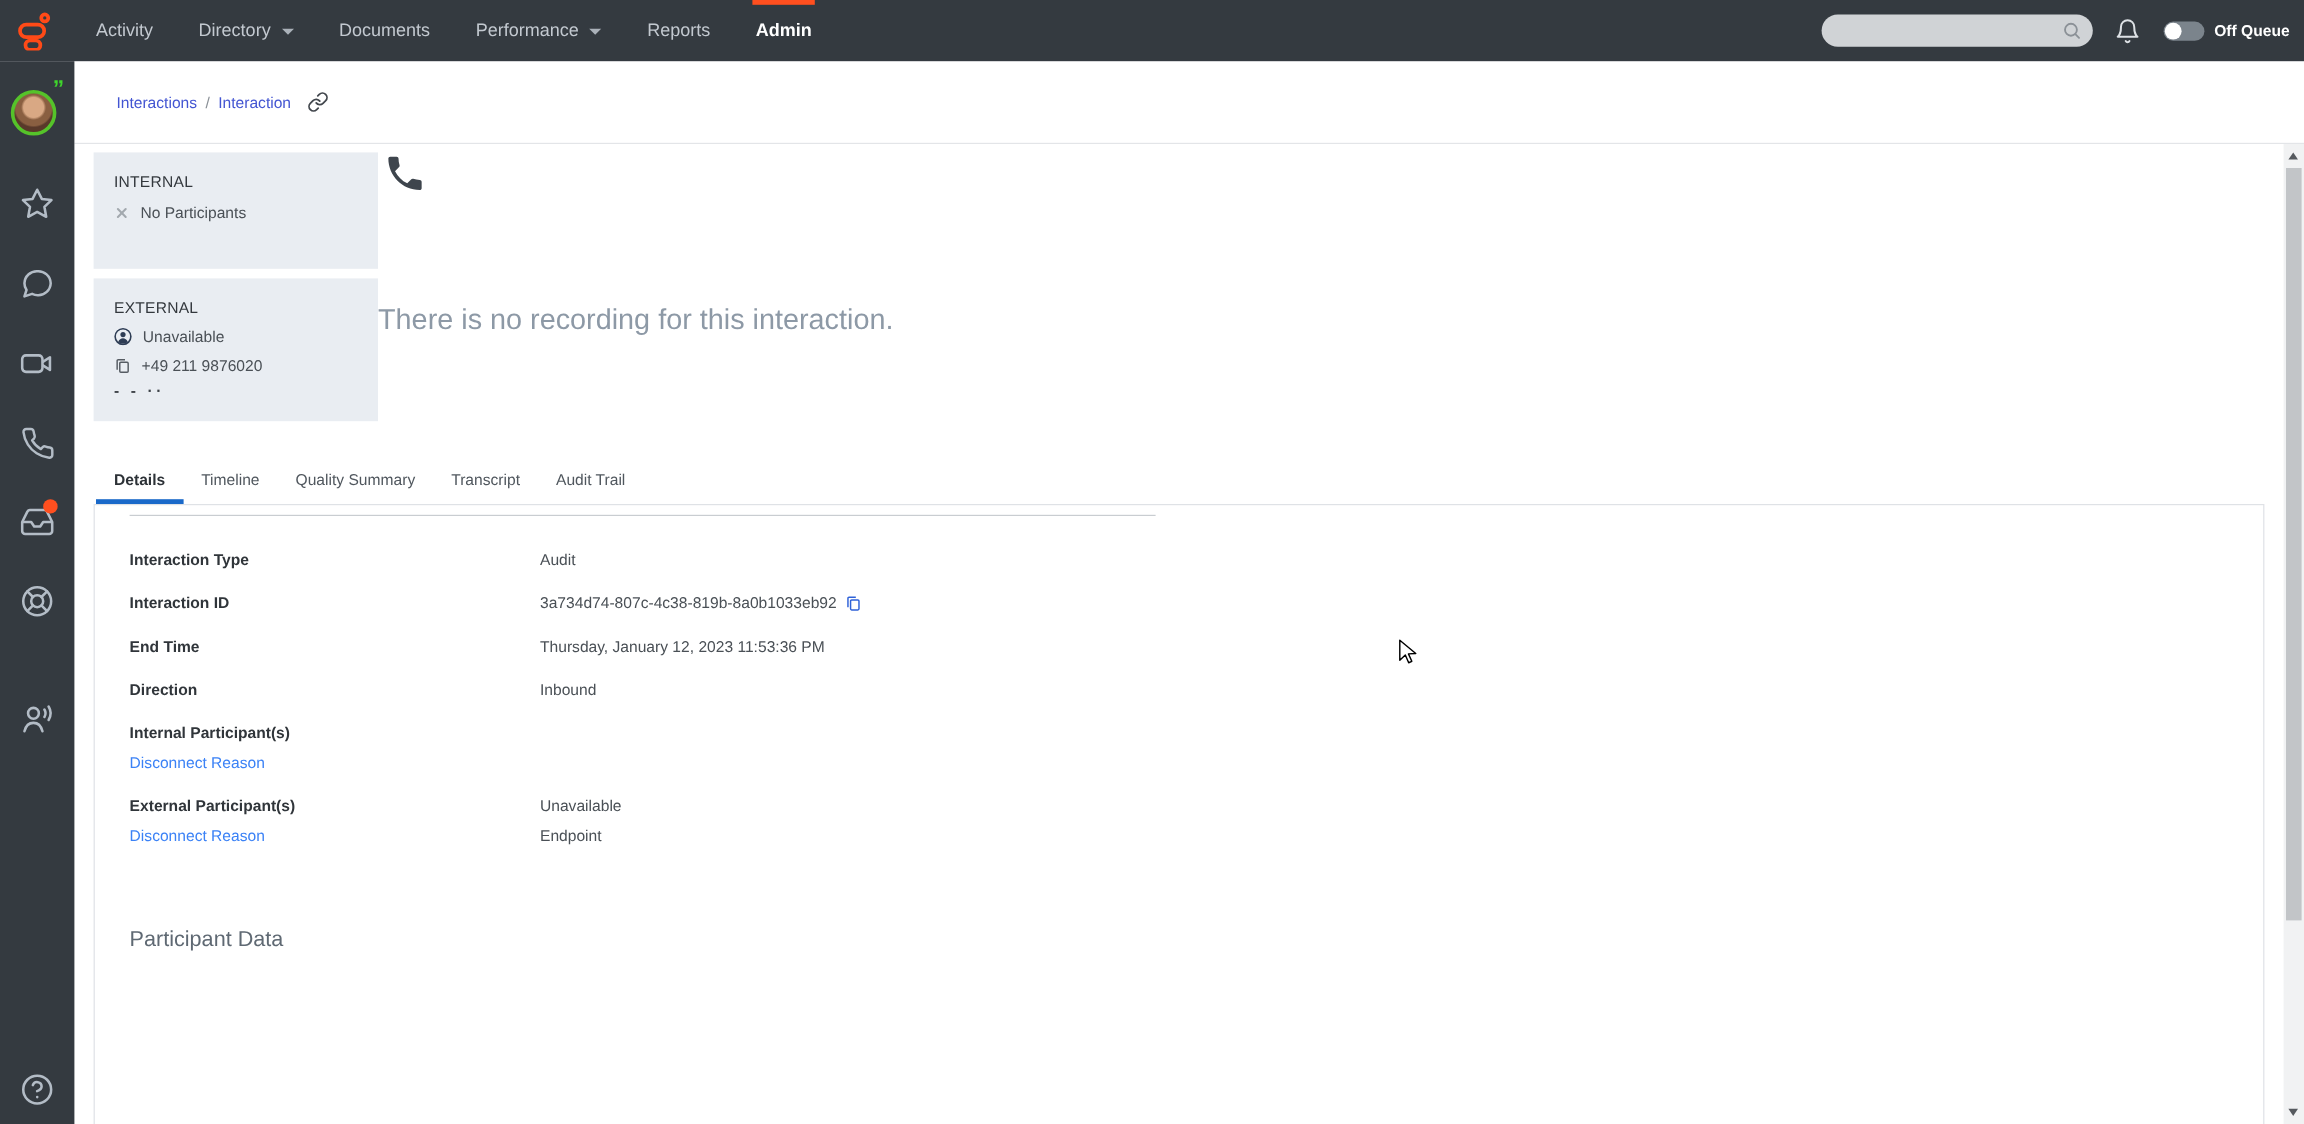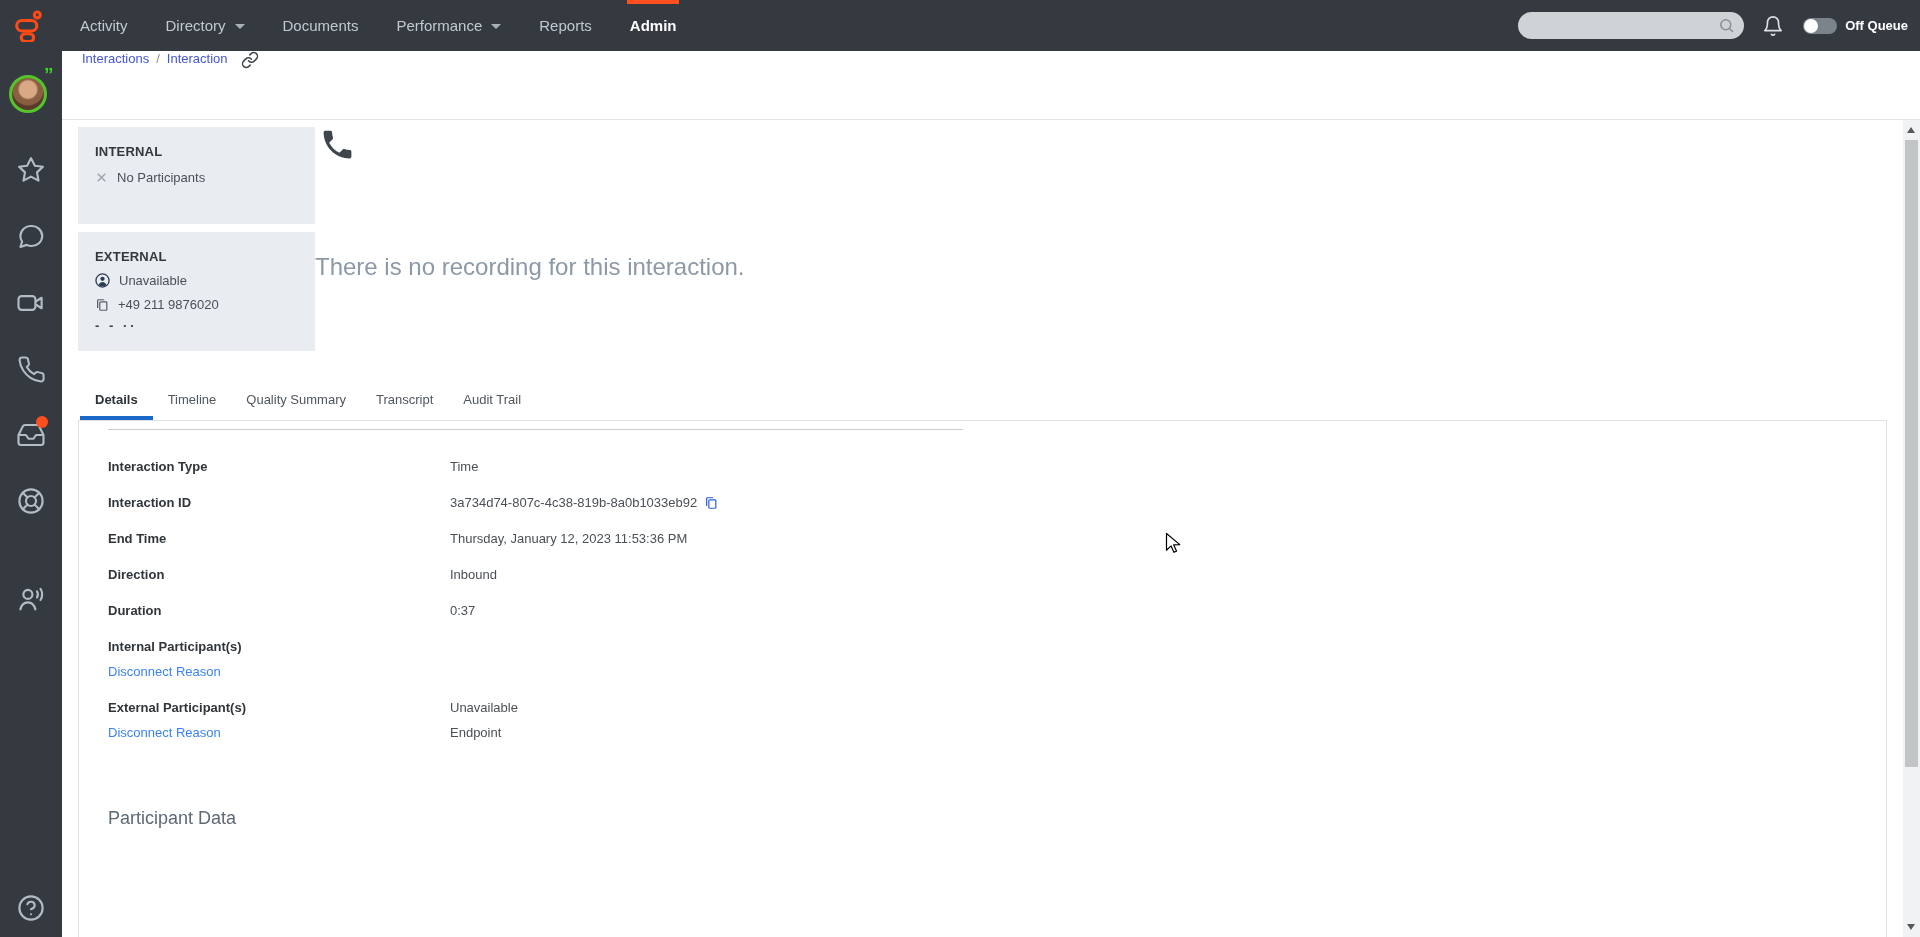--- a/index.html
+++ b/index.html
@@ -38,32 +38,32 @@
             border:3px solid #55c32a; cursor:pointer;
             background:#7a523b;
             background-image:radial-gradient(circle at 50% 36%, #d9a884 0 32%, #8a5f41 40% 58%, #59392a 64%); }
   .avatar-badge { position:absolute; left:44px; top:14px; color:#3fd42c; font-size:19px; font-weight:bold; line-height:19px; }
   .side-ic { position:absolute; left:13px; width:36px; height:36px; color:#b3bcc6; cursor:pointer;
              display:flex; align-items:center; justify-content:center; }
   .side-ic .dot { position:absolute; right:1px; top:-1px; width:12px; height:12px; border-radius:50%; background:#ff4f1f; }
 
   
   .crumbbar { position:absolute; left:62px; top:51px; right:0; height:69px; background:#fff;
-              border-bottom:1px solid #e3e5e8; display:flex; align-items:flex-start; padding-left:20px; z-index:10; }
+              border-bottom:1px solid #e3e5e8; display:flex; align-items:center; padding-left:35px; z-index:10; }
   .crumb { font-size:13px; color:#4355d2; cursor:pointer; }
   .crumb-sep { font-size:13px; color:#8a9096; margin:0 7px; }
   .linkic { margin-left:13px; color:#42474d; cursor:pointer; }
 
   
   .content { position:absolute; left:62px; top:120px; right:0; bottom:0; background:#fff; overflow:hidden; }
 
   .panel { position:absolute; left:16px; width:237px; background:#e9edf2; }
   .panel.internal { top:7px; height:97px; }
   .panel.external { top:112px; height:119px; overflow:hidden; }
-  .panel-title { margin:17px 0 0 17px; font-size:13px; font-weight:bold; color:#33383d; letter-spacing:.2px; }
+  .panel-title { margin:17px 0 0 17px; font-size:13px; font-weight:normal; color:#33383d; letter-spacing:.2px; }
   .prow { margin:11px 0 0 17px; display:flex; align-items:center; gap:9px; font-size:13px; color:#4a5056; }
   .panel.external .prow { margin-top:9px; }
   .prow .xic { color:#a3a9af; }
   .prow .usric { color:#2e3d55; }
   .prow .cpic { color:#565c63; }
   .prow.clipped { height:8px; overflow:hidden; font-weight:bold; color:#3c4147; letter-spacing:3px; margin-top:10px; }
 
   .calltype { position:absolute; left:257px; top:6px; color:#3e454d; }
 
   .norec { position:absolute; left:253px; right:33px; top:133px; text-align:left;
@@ -282,21 +282,21 @@
     <div class="tab">Audit Trail</div>
   </nav>
 
   <section class="card">
     <div class="card-pad">
       <div class="sec-rule"></div>
 
       <div class="rows">
         <div class="mrow">
           <div class="lbl">Interaction Type</div>
-          <div class="val">Time</div>
+          <div class="val">Audit</div>
         </div>
         <div class="mrow">
           <div class="lbl">Interaction ID</div>
           <div class="val">
             <span>3a734d74-807c-4c38-819b-8a0b1033eb92</span>
             <span class="copybtn">
               <svg viewBox="0 0 16 16" width="14" height="14" fill="none" stroke="currentColor" stroke-width="1.4" stroke-linejoin="round">
                 <rect x="5.5" y="4.5" width="8" height="9.5" rx="1"></rect>
                 <path d="M3 11.5V3a1 1 0 0 1 1-1h6.5"></path>
               </svg>
@@ -304,24 +304,20 @@
           </div>
         </div>
         <div class="mrow">
           <div class="lbl">End Time</div>
           <div class="val">Thursday, January 12, 2023 11:53:36 PM</div>
         </div>
         <div class="mrow">
           <div class="lbl">Direction</div>
           <div class="val">Inbound</div>
         </div>
-        <div class="mrow">
-          <div class="lbl">Duration</div>
-          <div class="val">0:37</div>
-        </div>
 
         <div class="mrow group">
           <div class="lbl">Internal Participant(s)</div>
           <div class="val"></div>
         </div>
         <div class="mrow sub">
           <div class="lbl">Disconnect Reason</div>
           <div class="val"></div>
         </div>
         <div class="mrow group">

